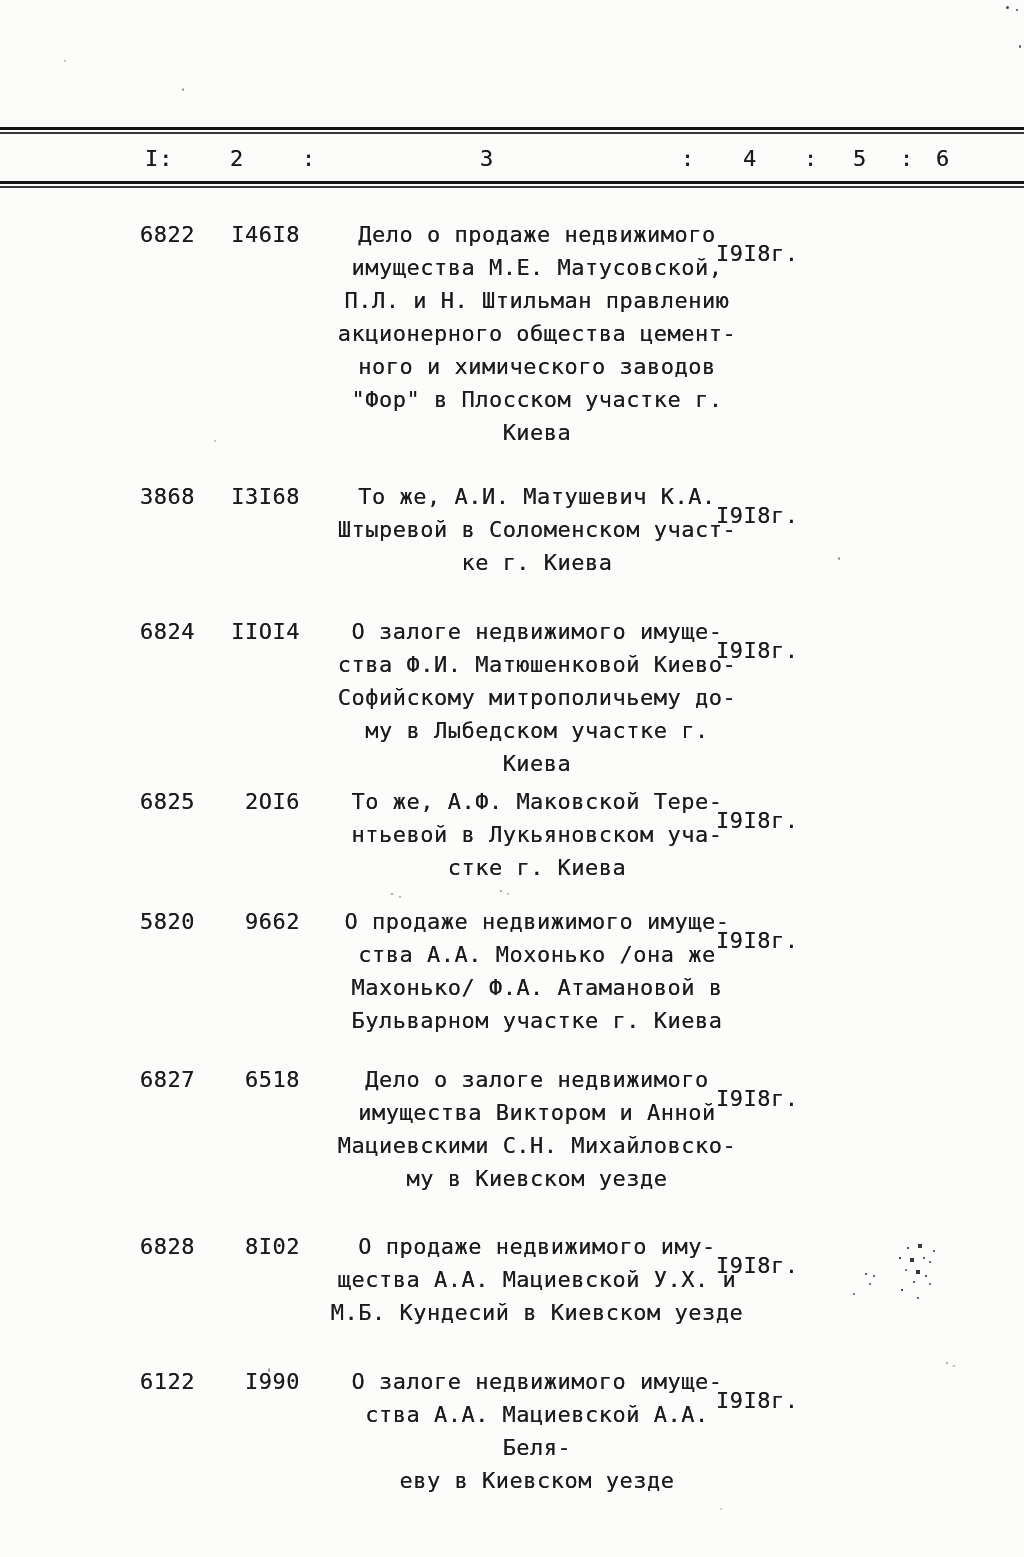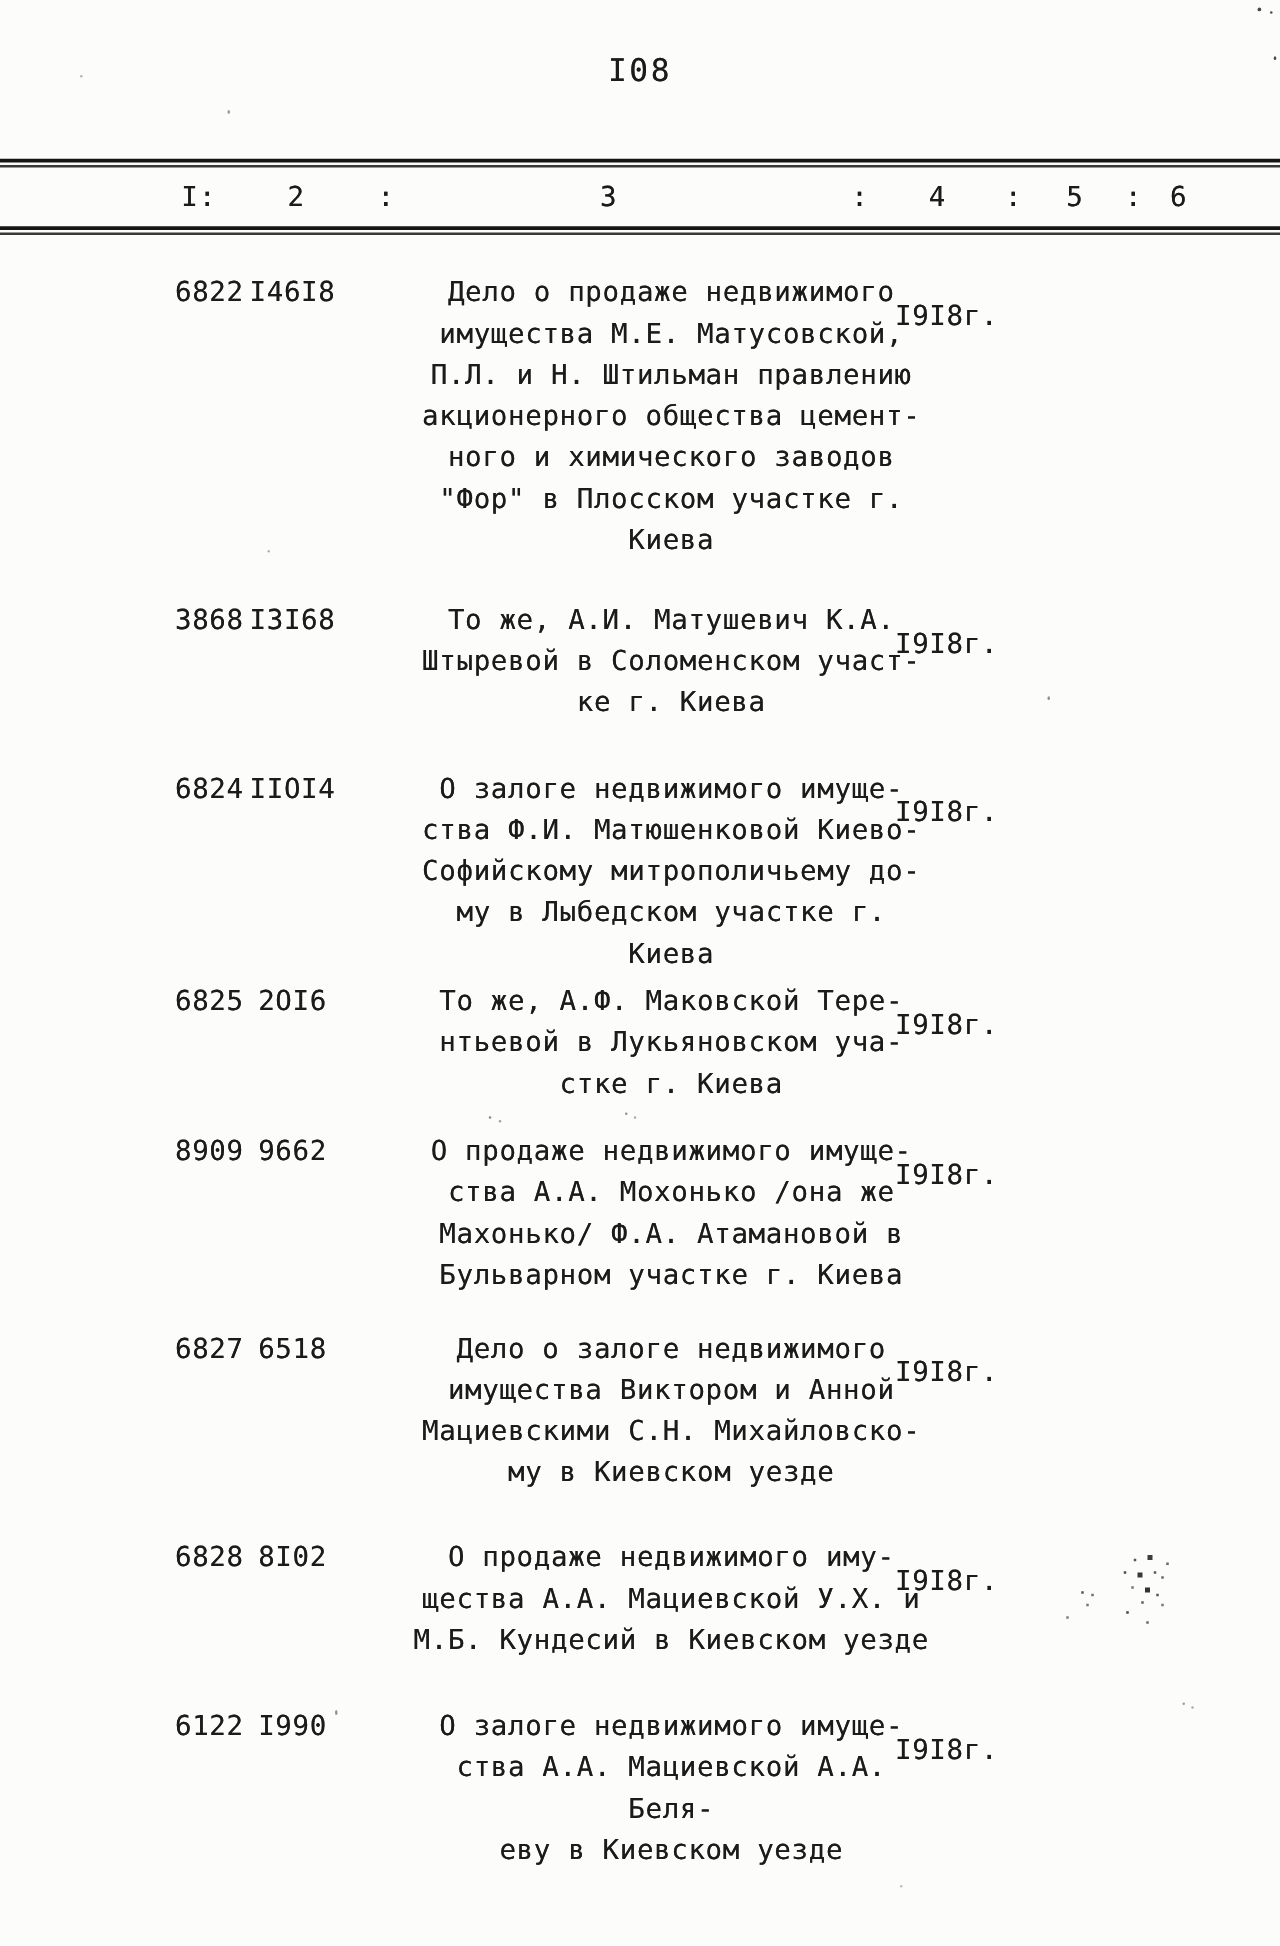--- a/index.html
+++ b/index.html
@@ -31,41 +31,40 @@
   .rule-a2{top:132px;height:2px;opacity:.85;}
   .rule-b1{top:181px;height:3px;}
   .rule-b2{top:186px;height:2px;opacity:.85;}
   .header-row{position:absolute;top:146px;left:0;width:100%;height:30px;}
   .hc{position:absolute;top:0;font-size:22px;letter-spacing:1px;text-shadow:0 0 0.5px rgba(25,25,25,.75);}
   .hc0{left:145px;} .hc1{left:230px;} .hc2{left:302px;} .hc3{left:480px;}
   .hc4{left:681px;} .hc5{left:743px;} .hc6{left:804px;} .hc7{left:853px;}
   .hc8{left:900px;} .hc9{left:936px;}
   .entry{position:absolute;left:0;width:1024px;}
   .col-no{position:absolute;left:140px;top:0;}
-  .col-file{position:absolute;left:184px;top:0;width:100px;}
+  .col-file{position:absolute;left:200px;top:0;width:100px;text-align:right;}
   .col-desc{position:absolute;left:327px;top:0;width:420px;}
   .col-year{position:absolute;left:716px;top:0;margin-top:19px;}
   .speck{position:absolute;border-radius:50%;background:#4a4a4a;}
   .speckle-cluster{
     position:absolute;left:893px;top:1245px;width:2px;height:2px;background:transparent;
     box-shadow:
       14px 2px 0 0 #555, 26px 0 0 1px #3d3d3d, 40px 5px 0 0 #666,
       6px 12px 0 0 #4a4a4a, 18px 14px 0 1px #383838, 30px 12px 0 0 #585858,
       36px 16px 0 0 #6a6a6a, 12px 24px 0 0 #777, 24px 26px 0 1px #333,
       32px 30px 0 0 #555, 20px 36px 0 0 #606060, 36px 38px 0 0 #777,
       -28px 28px 0 0 #5a5a5a, -20px 30px 0 0 #6e6e6e, -24px 38px 0 0 #777,
       8px 44px 0 0 #444, 24px 52px 0 0 #6a6a6a, -40px 48px 0 0 #808080;
   }
 </style>
 </head>
 <body>
 
 <div class="page">
 
-  <div class="txt page-number">I08</div>
 
   <div class="rule rule-a1"></div>
   <div class="rule rule-a2"></div>
 
   <div class="header-row">
     <span class="hc hc0">I:</span>
     <span class="hc hc1">2</span>
     <span class="hc hc2">:</span>
     <span class="hc hc3">3</span>
     <span class="hc hc4">:</span>
@@ -114,21 +113,21 @@
   <div class="entry" style="top:785px;">
     <span class="txt col-no">6825</span>
     <span class="txt col-file">2OI6</span>
     <span class="txt col-desc">То же, А.Ф. Маковской Тере-
 нтьевой в Лукьяновском уча-
 стке г. Киева</span>
     <span class="txt col-year">I9I8г.</span>
   </div>
 
   <div class="entry" style="top:905px;">
-    <span class="txt col-no">8909</span>
+    <span class="txt col-no">5820</span>
     <span class="txt col-file">9662</span>
     <span class="txt col-desc">О продаже недвижимого имуще-
 ства А.А. Мохонько /она же
 Махонько/ Ф.А. Атамановой в
 Бульварном участке г. Киева</span>
     <span class="txt col-year">I9I8г.</span>
   </div>
 
   <div class="entry" style="top:1063px;">
     <span class="txt col-no">6827</span>

